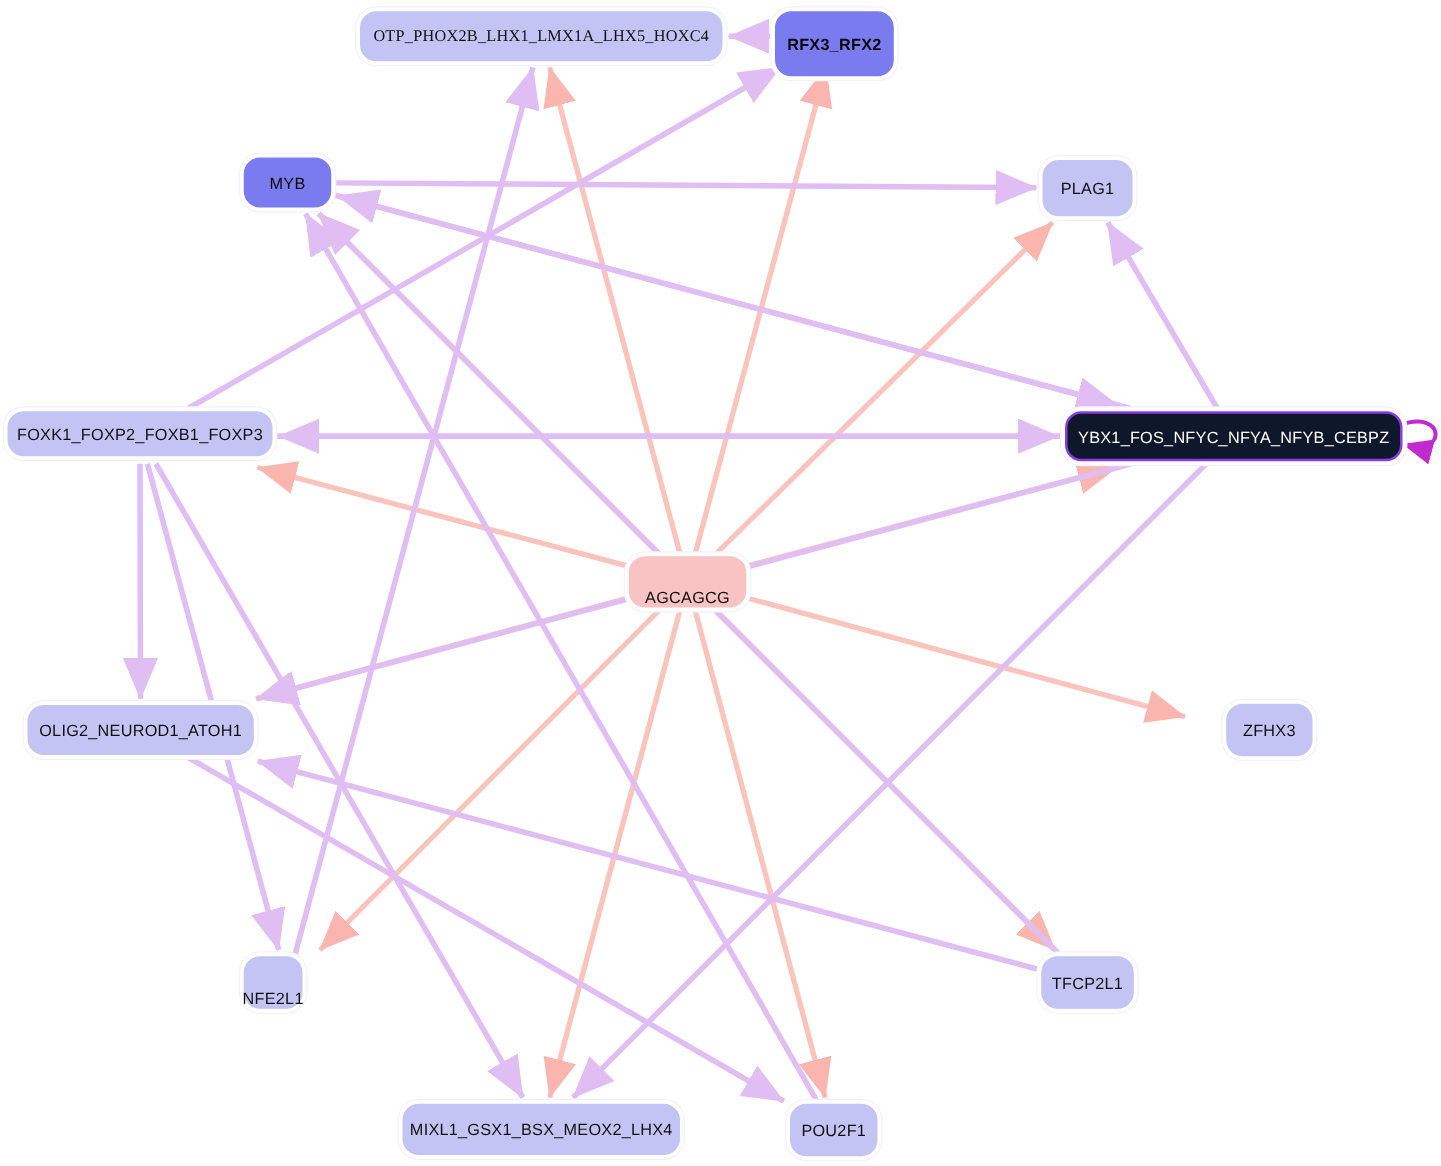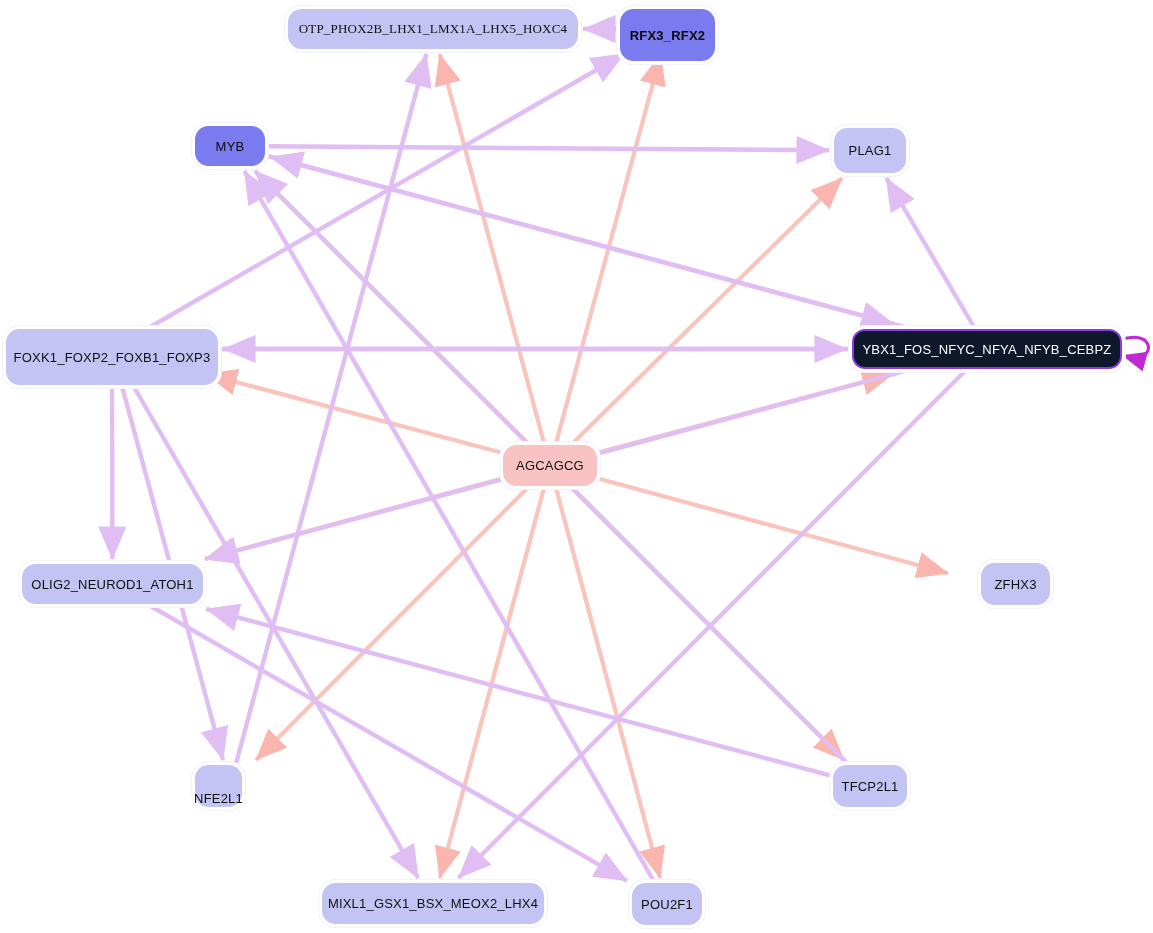--- a/index.html
+++ b/index.html
@@ -10,21 +10,21 @@
   .node{position:absolute;box-sizing:border-box;
         display:flex;align-items:center;justify-content:center;
         border-radius:13px;white-space:nowrap;
         font-size:13px;letter-spacing:.2px;
         box-shadow:0 0 0 3px #ffffff, 0 0 0 4px #f2f2fb;
         cursor:pointer;}
   .node-label{pointer-events:none;}
   .n-light{background:#c4c4f4;color:#101010;border:1px solid #c4c4f4;}
   .n-mid{background:#7b7bf0;color:#0a0a0a;border:1px solid #7b7bf0;}
   .n-dark{background:#0f172a;color:#ffffff;border:2.5px solid #8b3ce0;}
-  .n-motif{background:#f9c3c3;color:#101010;border:1px solid #f9c3c3;}
+  .n-motif{background:#f9c3c3;color:#101010;border:1px solid #f9c3c3;align-items:flex-end;}
   svg line, svg path{shape-rendering:auto;}
 </style>
 </head>
 <body>
 
 <svg id="graph" xmlns="http://www.w3.org/2000/svg" viewBox="0 0 1153 933">
   <defs>
     <marker id="ah-motif" markerWidth="9" markerHeight="9" refX="7.4" refY="3.2" orient="auto" markerUnits="strokeWidth">
       <path d="M0,0 L7.6,3.2 L0,6.4 z" fill="#fab6ae"></path>
     </marker>
@@ -76,21 +76,21 @@
     </div>
     <div class="node n-mid" style="left: 620px; top: 9px; width: 95px; height: 52px; font-weight: bold;">
       <span class="node-label">RFX3_RFX2</span>
     </div>
     <div class="node n-mid" style="left: 195px; top: 126px; width: 70px; height: 40px;">
       <span class="node-label">MYB</span>
     </div>
     <div class="node n-light" style="left: 834px; top: 128px; width: 72px; height: 45px;">
       <span class="node-label">PLAG1</span>
     </div>
-    <div class="node n-light" style="left: 6px; top: 329px; width: 212px; height: 56px;">
+    <div class="node n-light" style="left: 6px; top: 329px; width: 212px; height: 36px;">
       <span class="node-label">FOXK1_FOXP2_FOXB1_FOXP3</span>
     </div>
     <div class="node n-dark" style="left: 852px; top: 329px; width: 270px; height: 40px;">
       <span class="node-label">YBX1_FOS_NFYC_NFYA_NFYB_CEBPZ</span>
     </div>
     <div class="node n-motif" style="left: 503px; top: 445px; width: 94px; height: 41px;">
       <span class="node-label">AGCAGCG</span>
     </div>
     <div class="node n-light" style="left: 22px; top: 564px; width: 181px; height: 40px;">
       <span class="node-label">OLIG2_NEUROD1_ATOH1</span>

